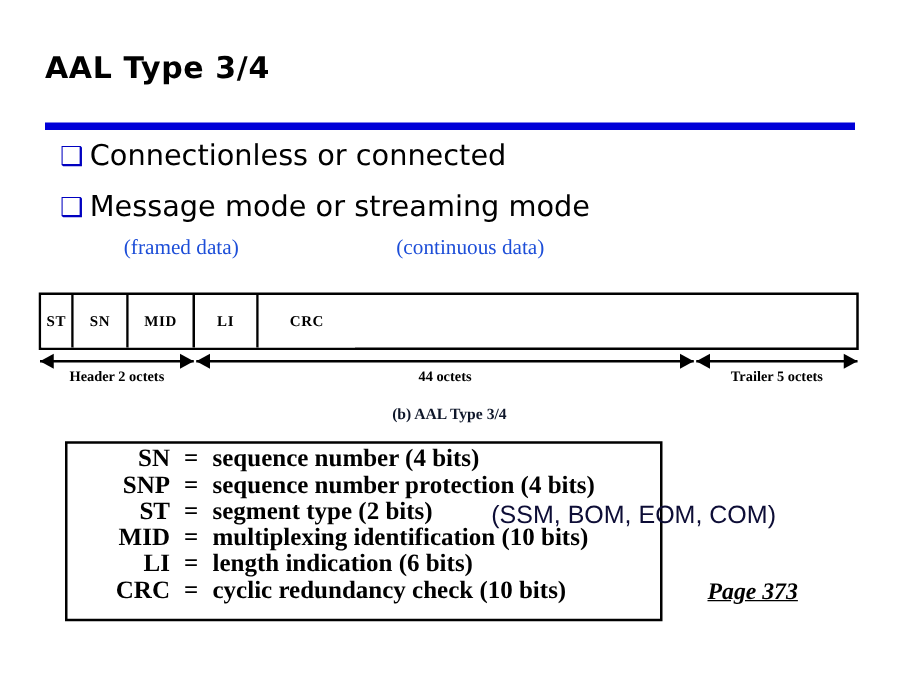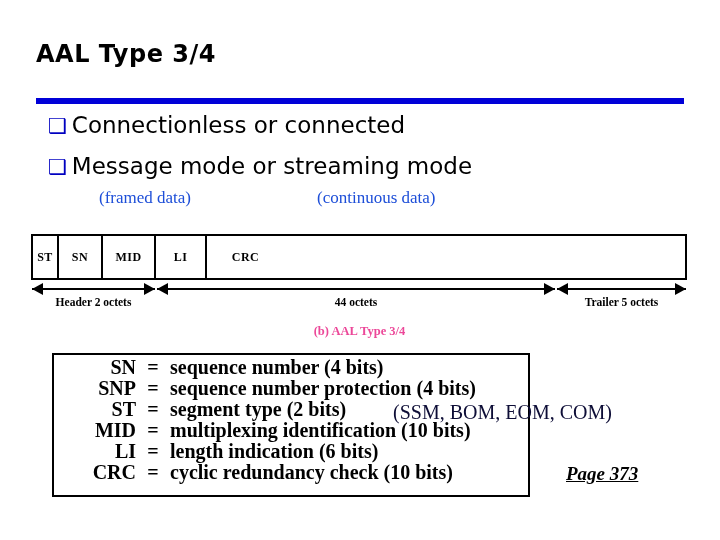--- a/index.html
+++ b/index.html
@@ -166,21 +166,21 @@
   #measure-trailer { left: 526px; width: 129px; }
 
   #pdu-caption {
     position: absolute;
     left: 0; right: 0;
     top: 90px;
     text-align: center;
     font-family: "Liberation Serif", serif;
     font-weight: bold;
     font-size: 12.5px;
-    color: #ec4899;
+    color: #0f172a;
   }
 
   
   #legend-box {
     position: absolute;
     left: 52px;
     top: 353px;
     width: 478px;
     height: 144px;
     box-sizing: border-box;
@@ -204,21 +204,21 @@
   }
   td.lg-abbr  { text-align: right;  width: 82px; padding-right: 4px; }
   td.lg-eq    { text-align: center; width: 34px; }
   td.lg-desc  { text-align: left;   padding-left: 6px; }
 
   
   #st-annotation {
     position: absolute;
     left: 393px;
     top: 401px;
-    font-family: Liberation Serif, serif;
+    font-family: Liberation Sans, sans-serif;
     font-size: 20px;
     color: #0d0d36;
     white-space: nowrap;
     z-index: 3;
     background: transparent;
   }
 
   
   #page-label {
     position: absolute;

